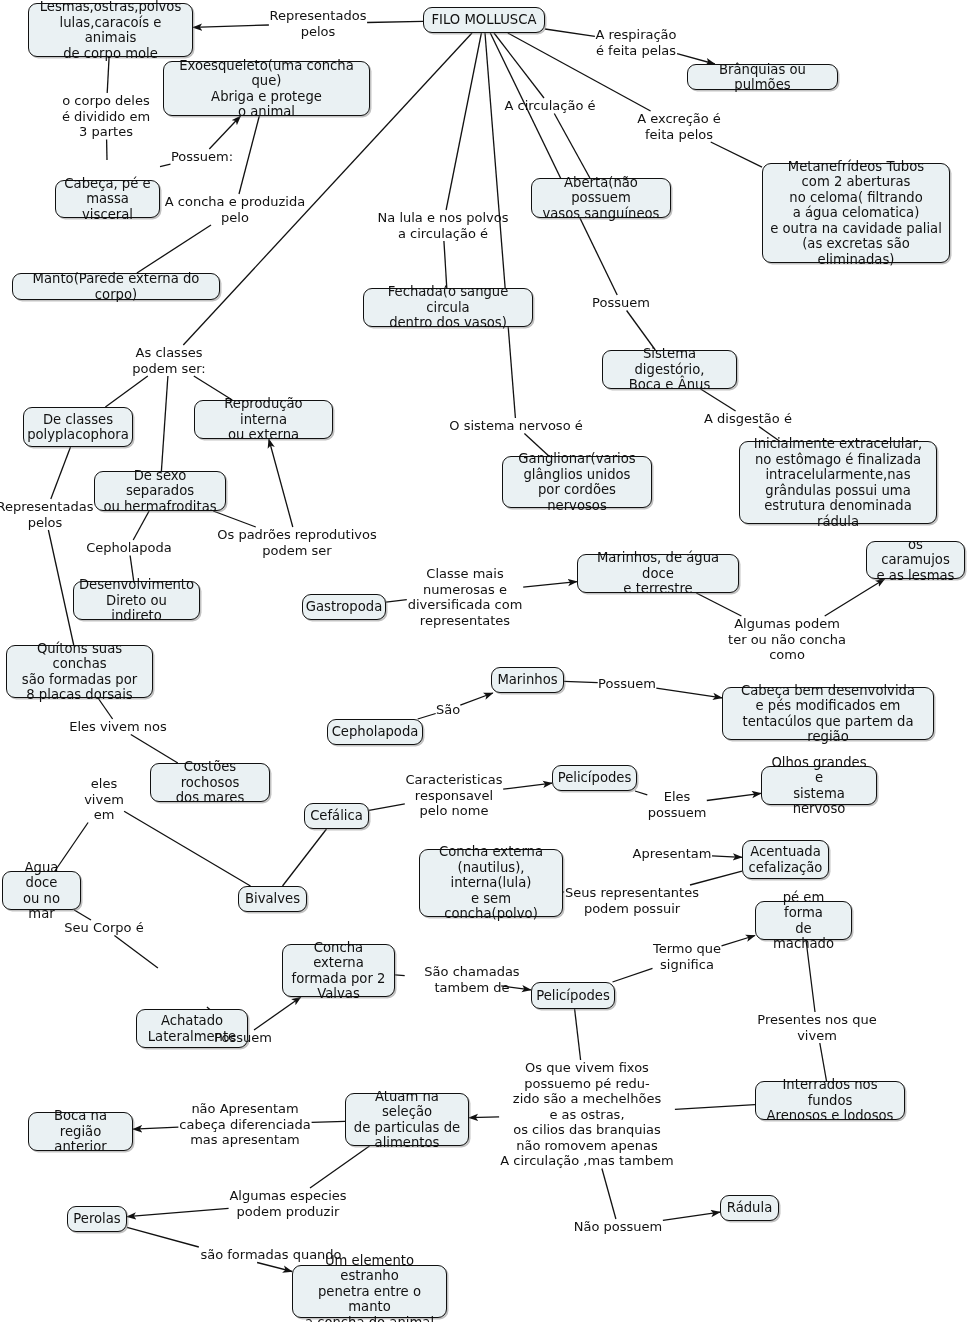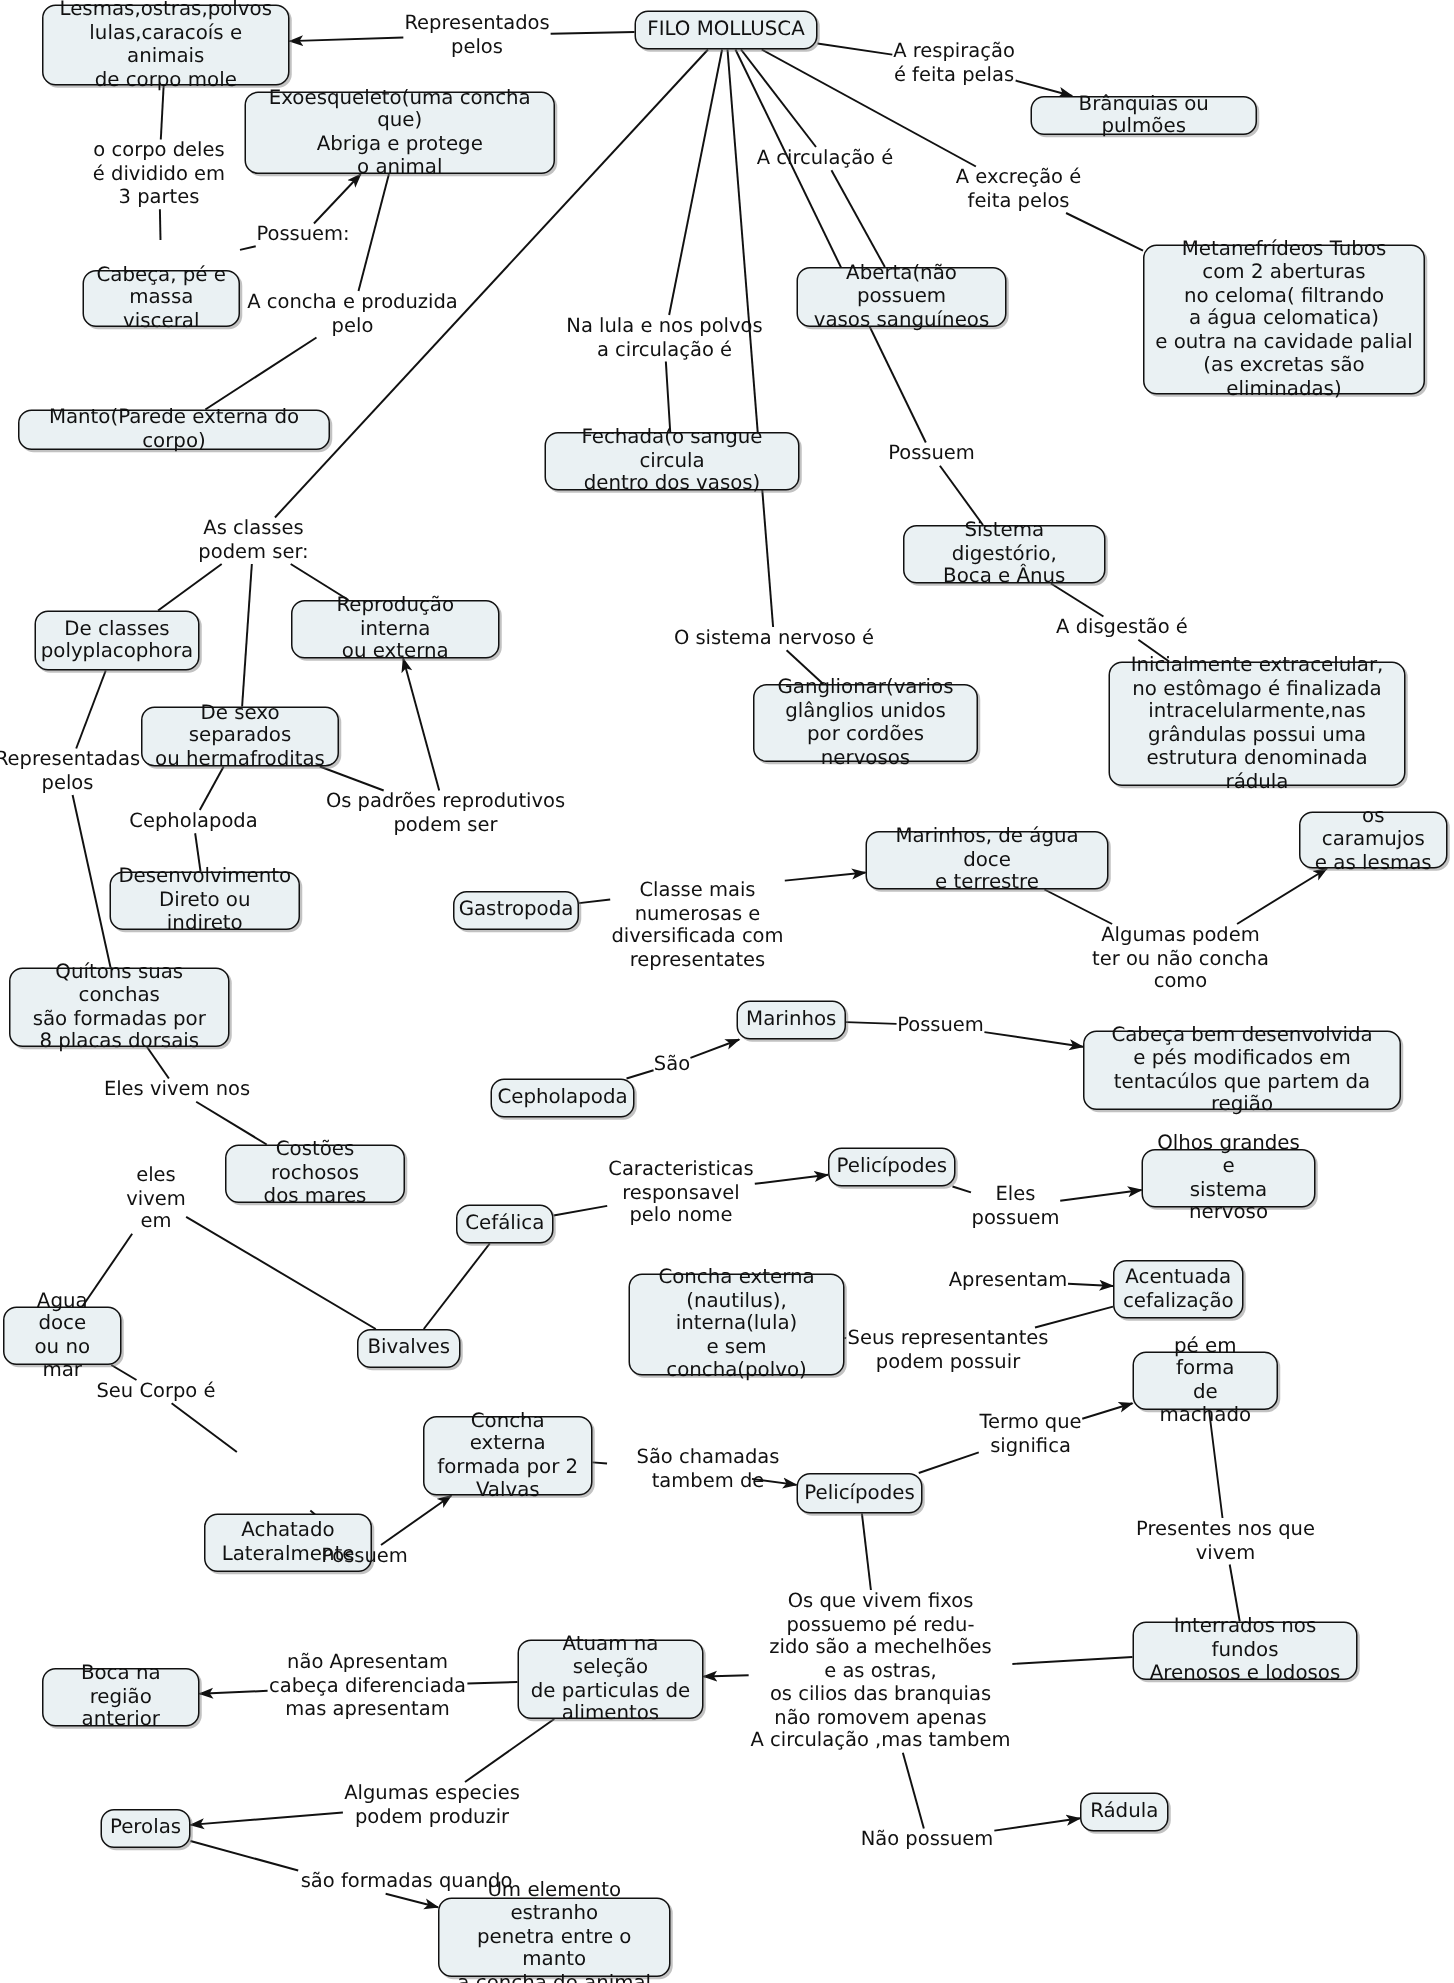--- a/index.html
+++ b/index.html
@@ -228,21 +228,21 @@
       <div class="lbl" style="left: 621px; top: 295px;">Possuem</div>
       <div class="lbl" style="left: 169px; top: 345px;">As classes
 podem ser:</div>
       <div class="lbl" style="left: 748px; top: 411px;">A disgestão é</div>
       <div class="lbl" style="left: 516px; top: 418px;">O sistema nervoso é</div>
       <div class="lbl" style="left: 45px; top: 499px;">Representadas
 pelos</div>
       <div class="lbl" style="left: 129px; top: 540px;">Cepholapoda</div>
       <div class="lbl" style="left: 297px; top: 527px;">Os padrões reprodutivos
 podem ser</div>
-      <div class="lbl" style="left: 465px; top: 586px;">Classe mais
+      <div class="lbl" style="left: 465px; top: 566px;">Classe mais
 numerosas e
 diversificada com
 representates</div>
       <div class="lbl" style="left: 787px; top: 616px;">Algumas podem
 ter ou não concha
 como</div>
       <div class="lbl" style="left: 627px; top: 676px;">Possuem</div>
       <div class="lbl" style="left: 118px; top: 719px;">Eles vivem nos</div>
       <div class="lbl" style="left: 448px; top: 702px;">São</div>
       <div class="lbl" style="left: 454px; top: 772px;">Caracteristicas

